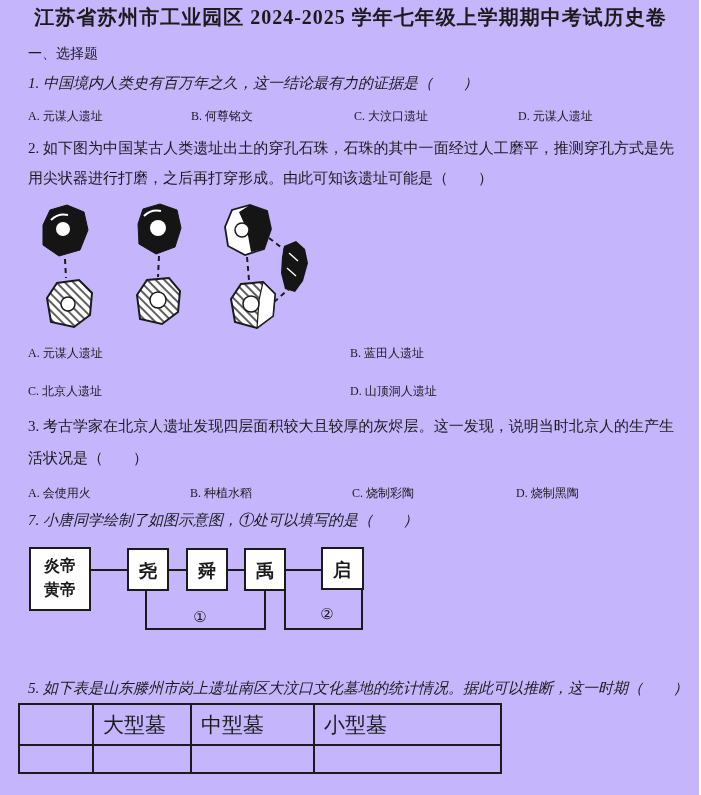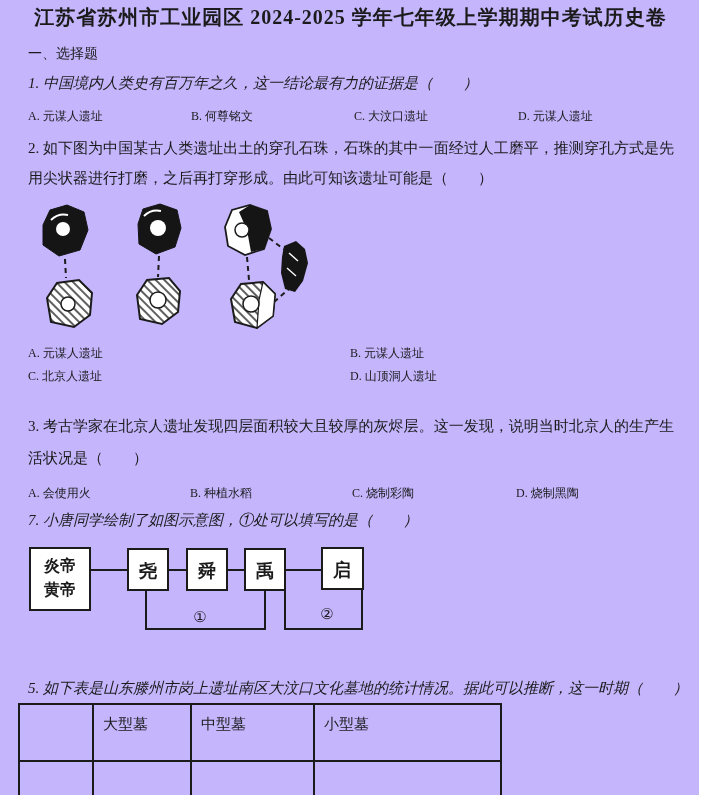--- a/index.html
+++ b/index.html
@@ -13,21 +13,21 @@
     font-size:20px; font-weight:bold; letter-spacing:1px; white-space:nowrap;
   }
   .heading { position:absolute; left:28px; font-size:14px; font-weight:normal; white-space:nowrap; }
   .line  { position:absolute; left:28px; font-size:15px; line-height:20px; white-space:nowrap;font-style:italic; }
   .para  { position:absolute; left:28px; width:646px; font-size:15px; text-align:justify; }
   .optrow { position:absolute; left:0; top:0; width:701px; height:20px; }
   .opt   { position:absolute; font-size:12px; line-height:20px; white-space:nowrap; }
   .figure { position:absolute; }
   .mtable { position:absolute; left:18px; top:703px; border-collapse:collapse; table-layout:fixed; }
   .mtable td {
-    border:2px solid #1b1b1b; font-size:15px; padding:0 2px 16px 9px;
+    border:2px solid #1b1b1b; font-size:21px; padding:0 2px 0 9px;
     vertical-align:middle; overflow:hidden; white-space:nowrap;
   }
   .mtable tr.hrow td { height:39px; }
   .mtable tr.drow td { height:35px; }
   .mtable tr.prow td { height:26px; }
   svg text { font-family:"Liberation Serif","DejaVu Serif",serif; fill:#1b1b1b; }
 </style>
 </head>
 <body>
 
@@ -84,23 +84,23 @@
       <line x1="239" y1="40" x2="256" y2="53" stroke="#1b1b1b" stroke-width="2" stroke-dasharray="5 4"></line>
       <line x1="244" y1="104" x2="259" y2="91" stroke="#1b1b1b" stroke-width="2" stroke-dasharray="5 4"></line>
       <path d="M 201,101 L 211,86 L 233,84 L 245,96 L 243,118 L 227,130 L 205,124 Z" fill="url(#hatch)" stroke="#1b1b1b" stroke-width="2"></path>
       <path d="M 233,84 L 245,96 L 243,118 L 227,130 L 229,102 Z" fill="#ffffff" stroke="#1b1b1b" stroke-width="1.2"></path>
       <circle cx="221" cy="106" r="8" fill="#ffffff" stroke="#1b1b1b" stroke-width="1.5"></circle>
     </g>
   </svg>
 
   <div class="optrow" style="top:343px">
     <span class="opt" style="left:28px">A. 元谋人遗址</span>
-    <span class="opt" style="left:350px">B. 元谋人遗址</span>
+    <span class="opt" style="left:350px">B. 蓝田人遗址</span>
   </div>
-  <div class="optrow" style="top:366px">
+  <div class="optrow" style="top:381px">
     <span class="opt" style="left:28px">C. 北京人遗址</span>
     <span class="opt" style="left:350px">D. 山顶洞人遗址</span>
   </div>
 
   <div class="para" style="top:410px; line-height:32px">3. 考古学家在北京人遗址发现四层面积较大且较厚的灰烬层。这一发现，说明当时北京人的生产生活状况是（　　）</div>
   <div class="optrow" style="top:483px">
     <span class="opt" style="left:28px">A. 会使用火</span>
     <span class="opt" style="left:190px">B. 种植水稻</span>
     <span class="opt" style="left:352px">C. 烧制彩陶</span>
     <span class="opt" style="left:516px">D. 烧制黑陶</span>

